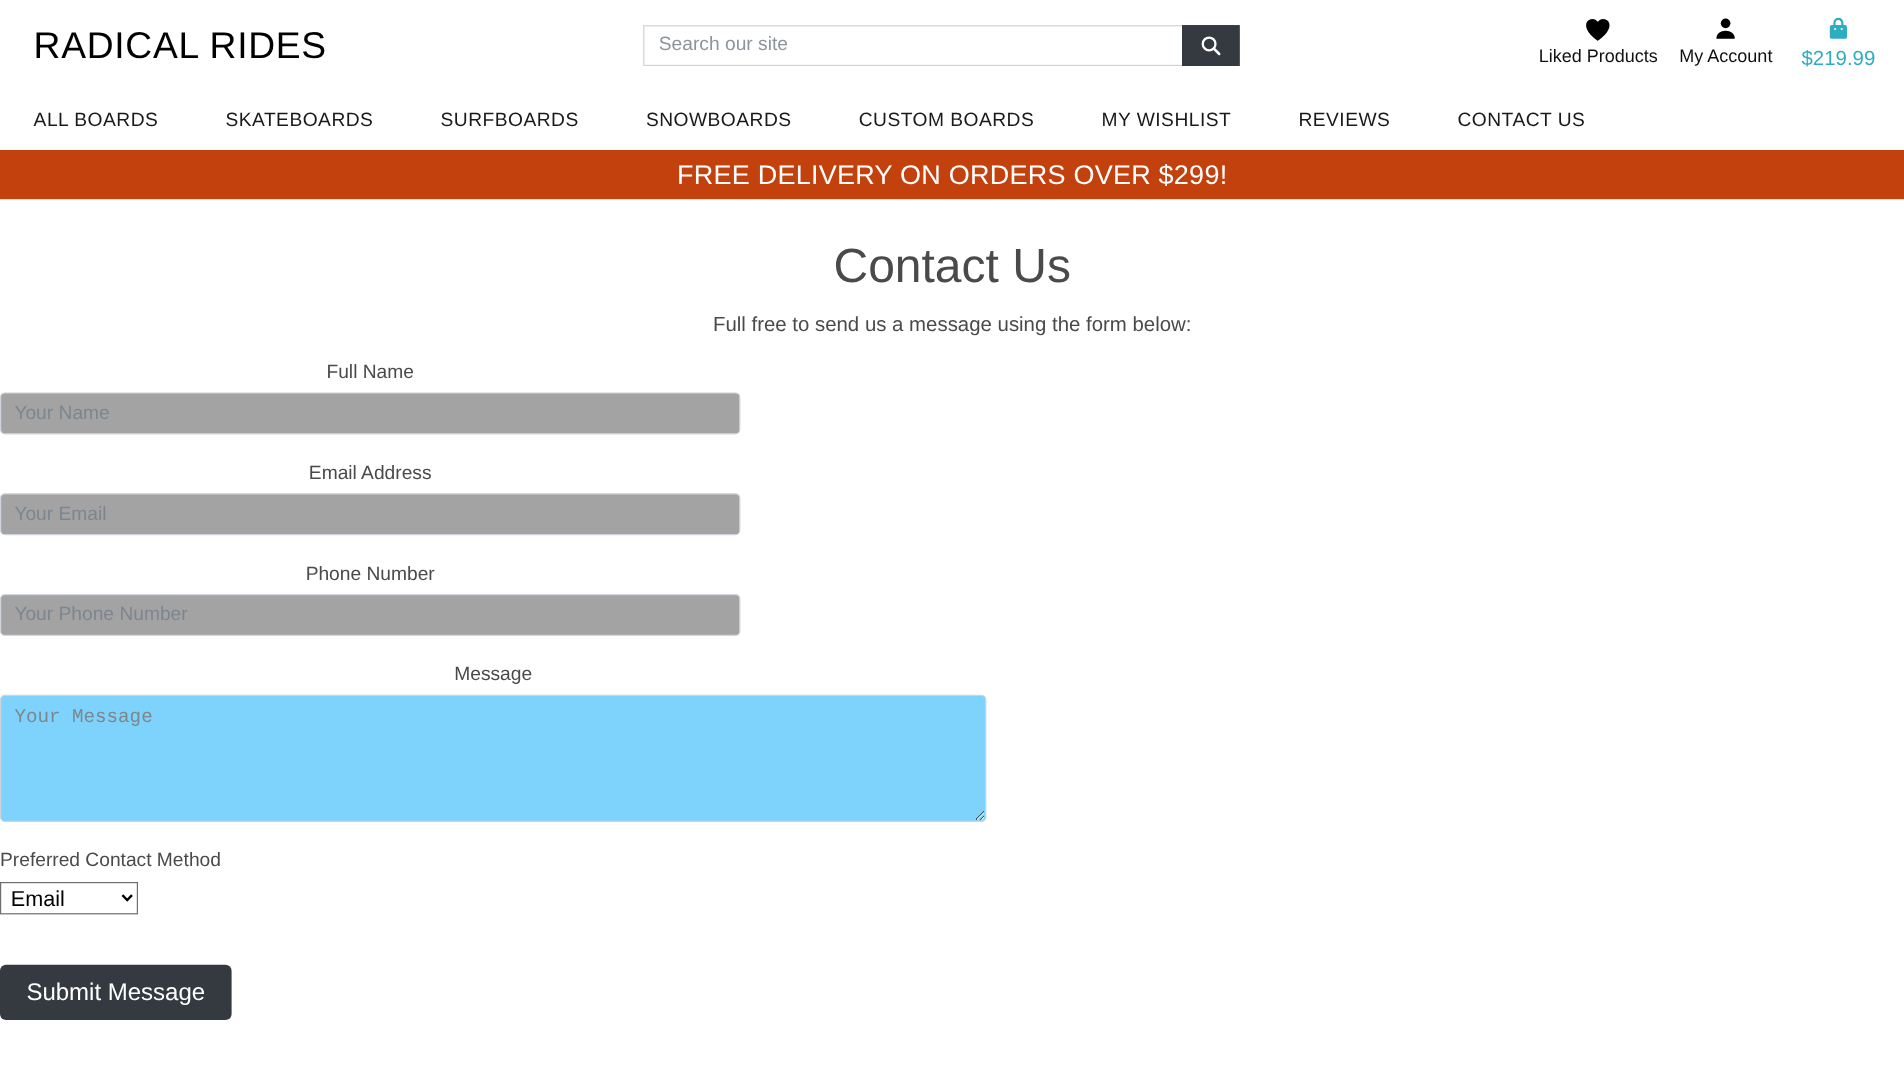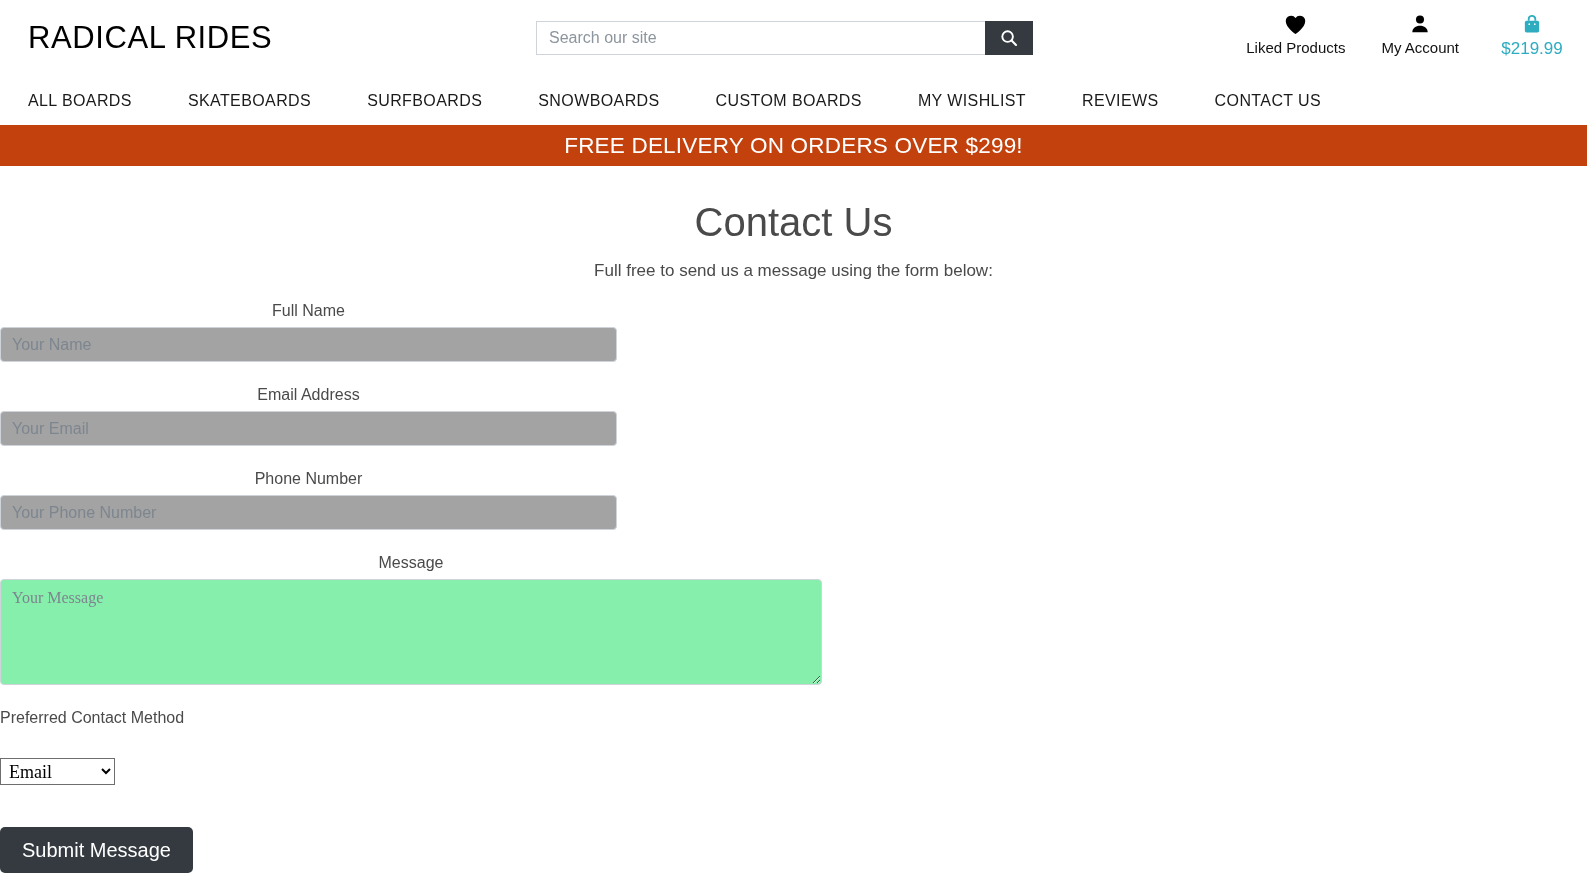--- a/index.html
+++ b/index.html
@@ -64,21 +64,21 @@
     padding: 0;
   }
   .search-btn svg { display: block; }
 
   .header-actions {
     position: absolute;
     right: 18px;
     top: 12px;
     display: flex;
     align-items: flex-start;
-    gap: 36px;
+    gap: 18px;
   }
   .action {
     display: flex;
     flex-direction: column;
     align-items: center;
     cursor: pointer;
     min-width: 74px;
   }
   .action .ico { height: 24px; display: flex; align-items: center; justify-content: center; }
   .action .lbl {
@@ -171,31 +171,31 @@
   .gap { height: 24px; }
 
   .message-area {
     width: 822px;
     height: 106px;
     border: 1px solid #ced4da;
     border-radius: 4px;
     padding: 9px 11px;
     font-size: 16px;
     color: #495057;
-    font-family: Liberation Serif, serif;
+    font-family: Liberation Mono, monospace;
     outline: none;
     resize: both;
-    background: #86efac;
+    background: #7dd3fc;
   }
   .message-area::placeholder { color: #7d868f; }
 
   .select-label { margin-top: 24px; }
   .contact-select {
-    margin-top: 24px;
-    font-family: Liberation Serif, serif;
+    margin-top: 1px;
+    font-family: Liberation Sans, sans-serif;
     font-size: 18px;
     color: #000;
     padding: 2px 4px;
     border: 1px solid #6e6e6e;
     background: #fff;
     height: 27px;
     min-width: 115px;
   }
 
   .submit-btn {

